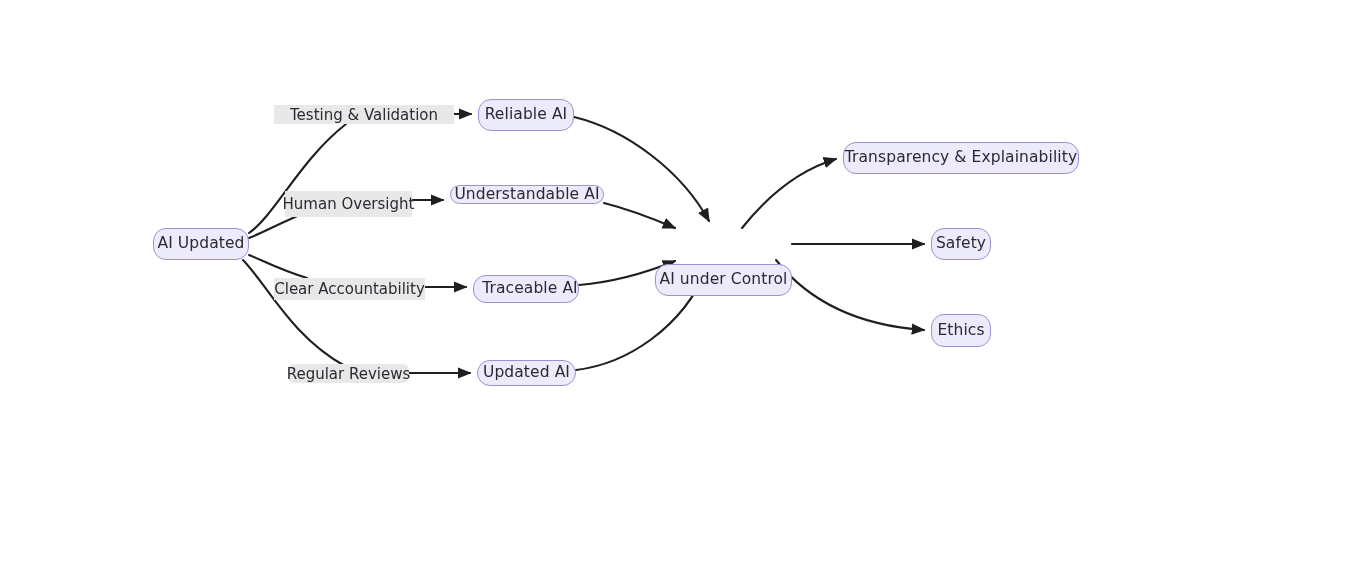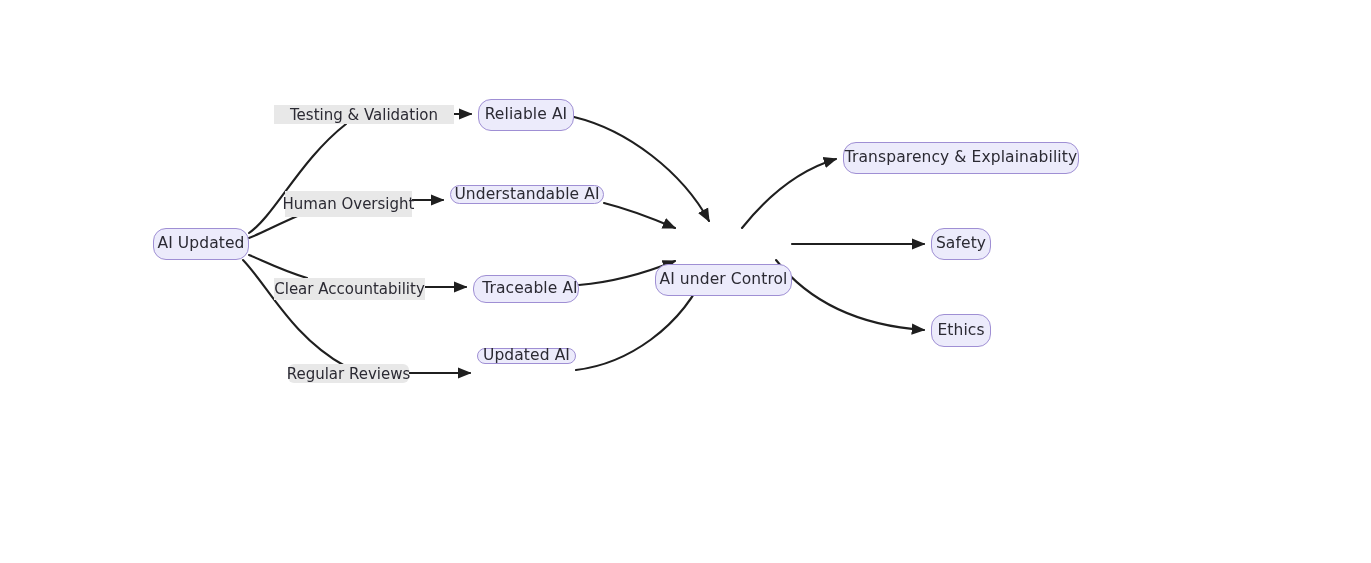--- a/index.html
+++ b/index.html
@@ -101,21 +101,21 @@
   </svg>
 
   <div class="node-box" style="left:153px; top:228px; width:96px; height:32px;">AI Updated</div>
 
   <div class="node-box" style="left:478px; top:99px; width:96px; height:32px;">Reliable AI</div>
 
   <div class="node-box" style="left:450px; top:185px; width:154px; height:19px;">Understandable AI</div>
 
   <div class="node-box" style="left:473px; top:275px; width:106px; height:28px;padding-left:8px;">Traceable AI</div>
 
-  <div class="node-box" style="left:477px; top:348px; width:99px; height:16px;">Updated AI</div>
+  <div class="node-box" style="left:477px; top:360px; width:99px; height:26px;">Updated AI</div>
 
   <div class="node-box" style="left:655px; top:228px; width:137px; height:32px;margin-top:36px;">AI under Control</div>
 
   <div class="node-box" style="left:843px; top:142px; width:236px; height:32px;">Transparency &amp; Explainability</div>
 
   <div class="node-box" style="left:931px; top:228px; width:60px; height:32px;">Safety</div>
 
   <div class="node-box" style="left:931px; top:314px; width:60px; height:33px;">Ethics</div>
 
   <div class="edge-label" style="left:274px; top:105px; width:180px; height:19px;">Testing &amp; Validation</div>

